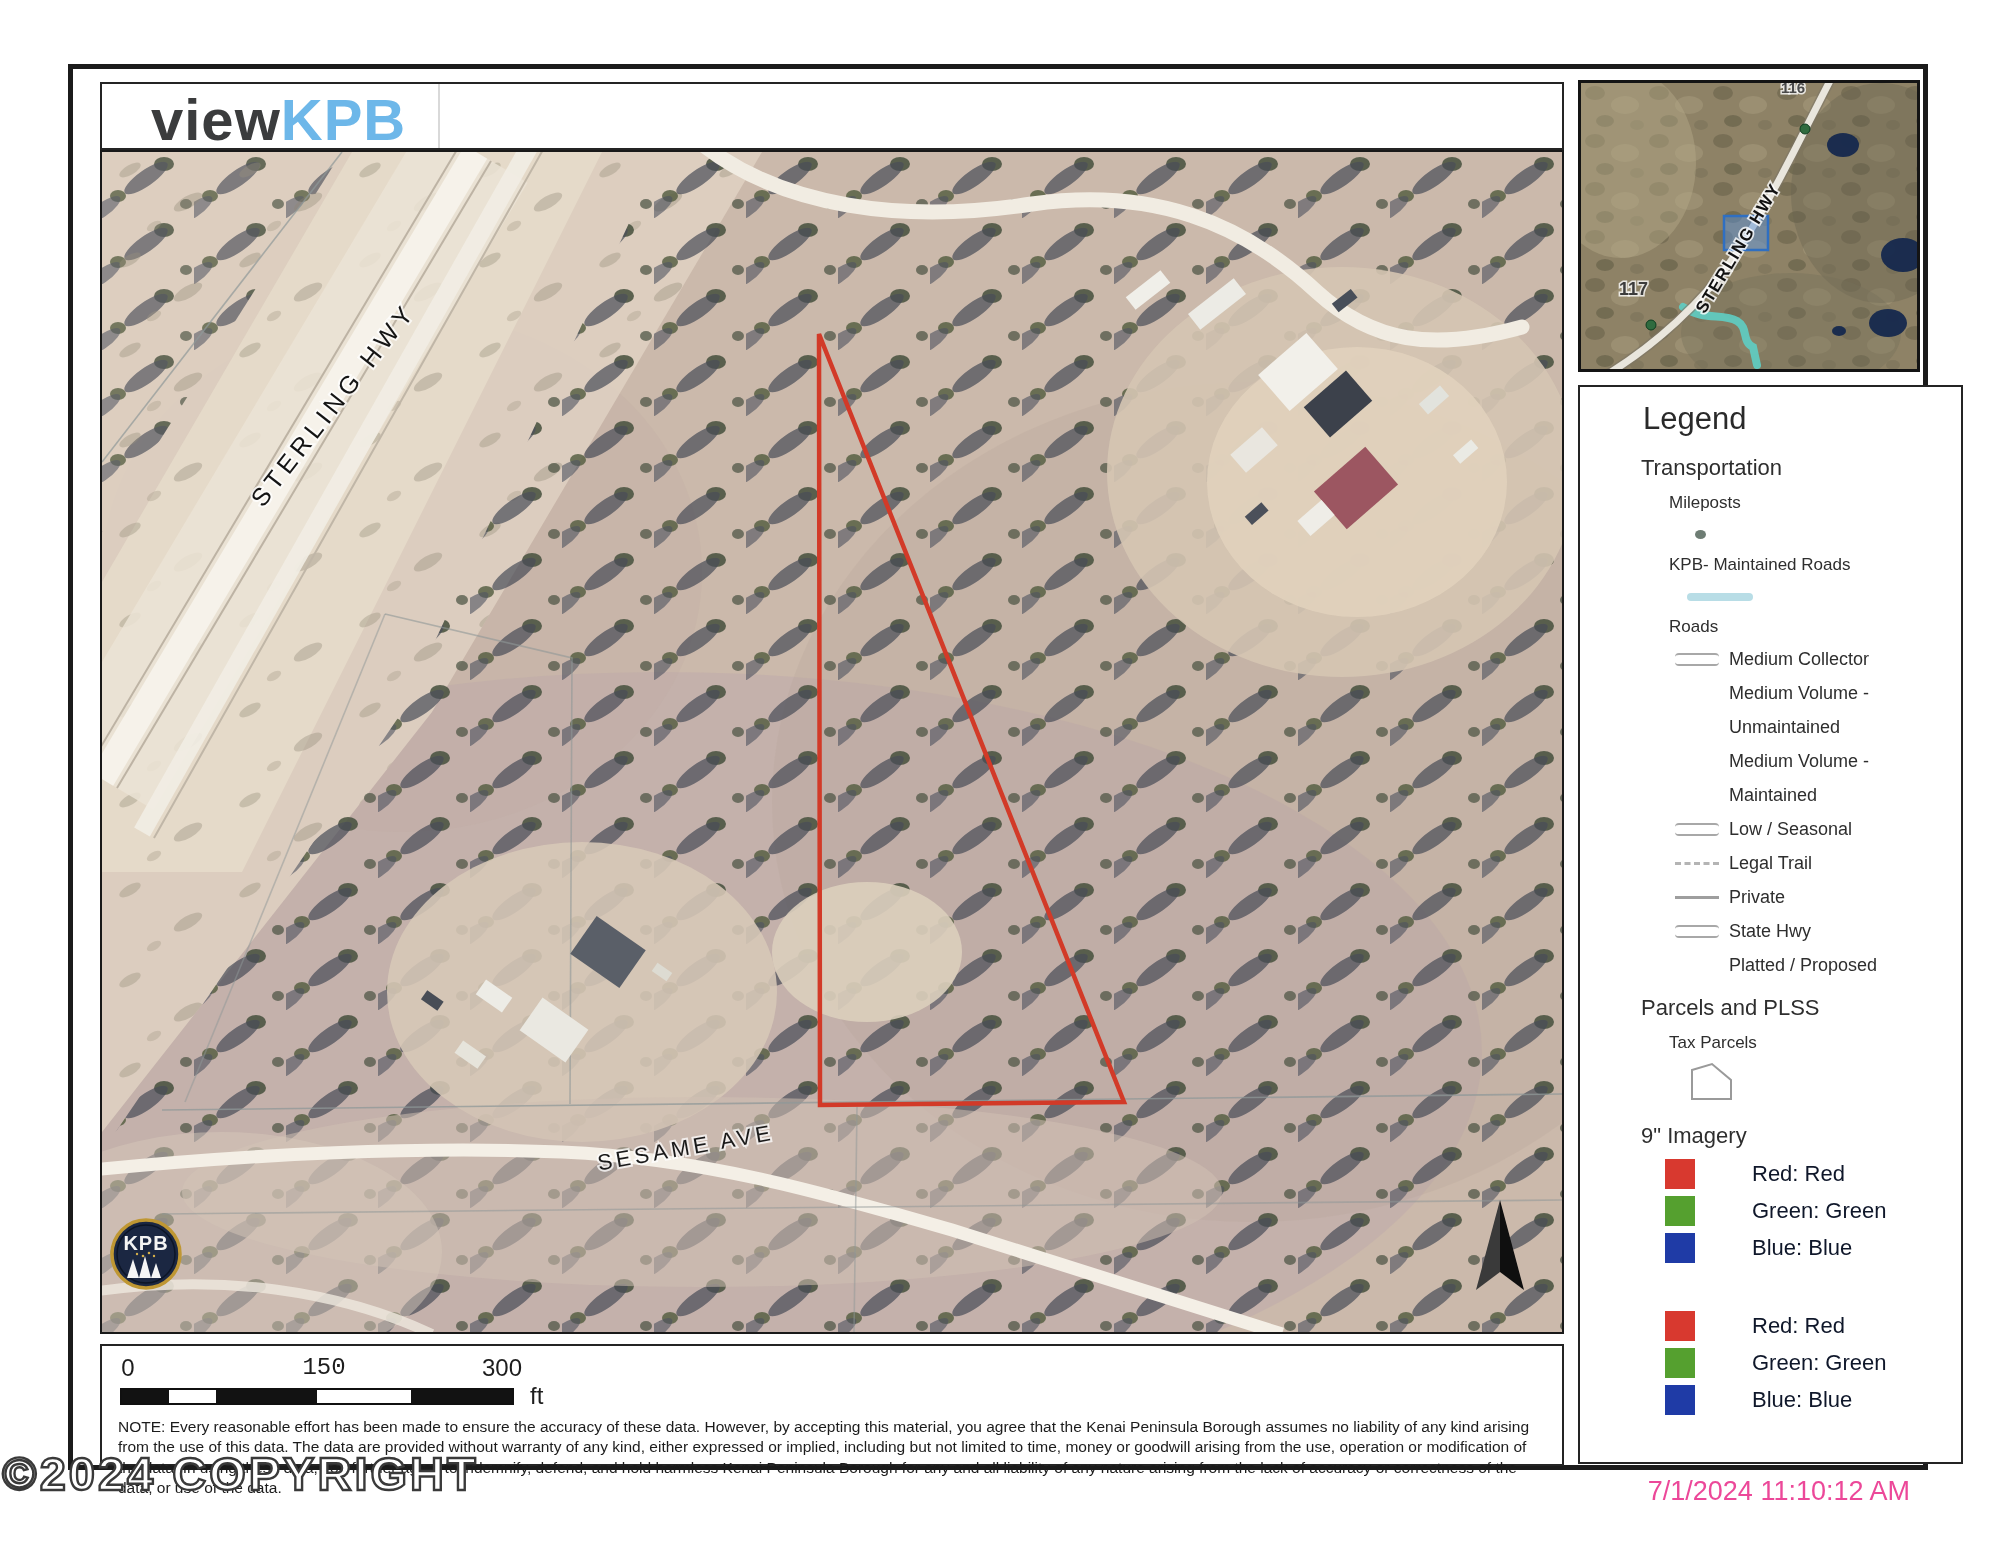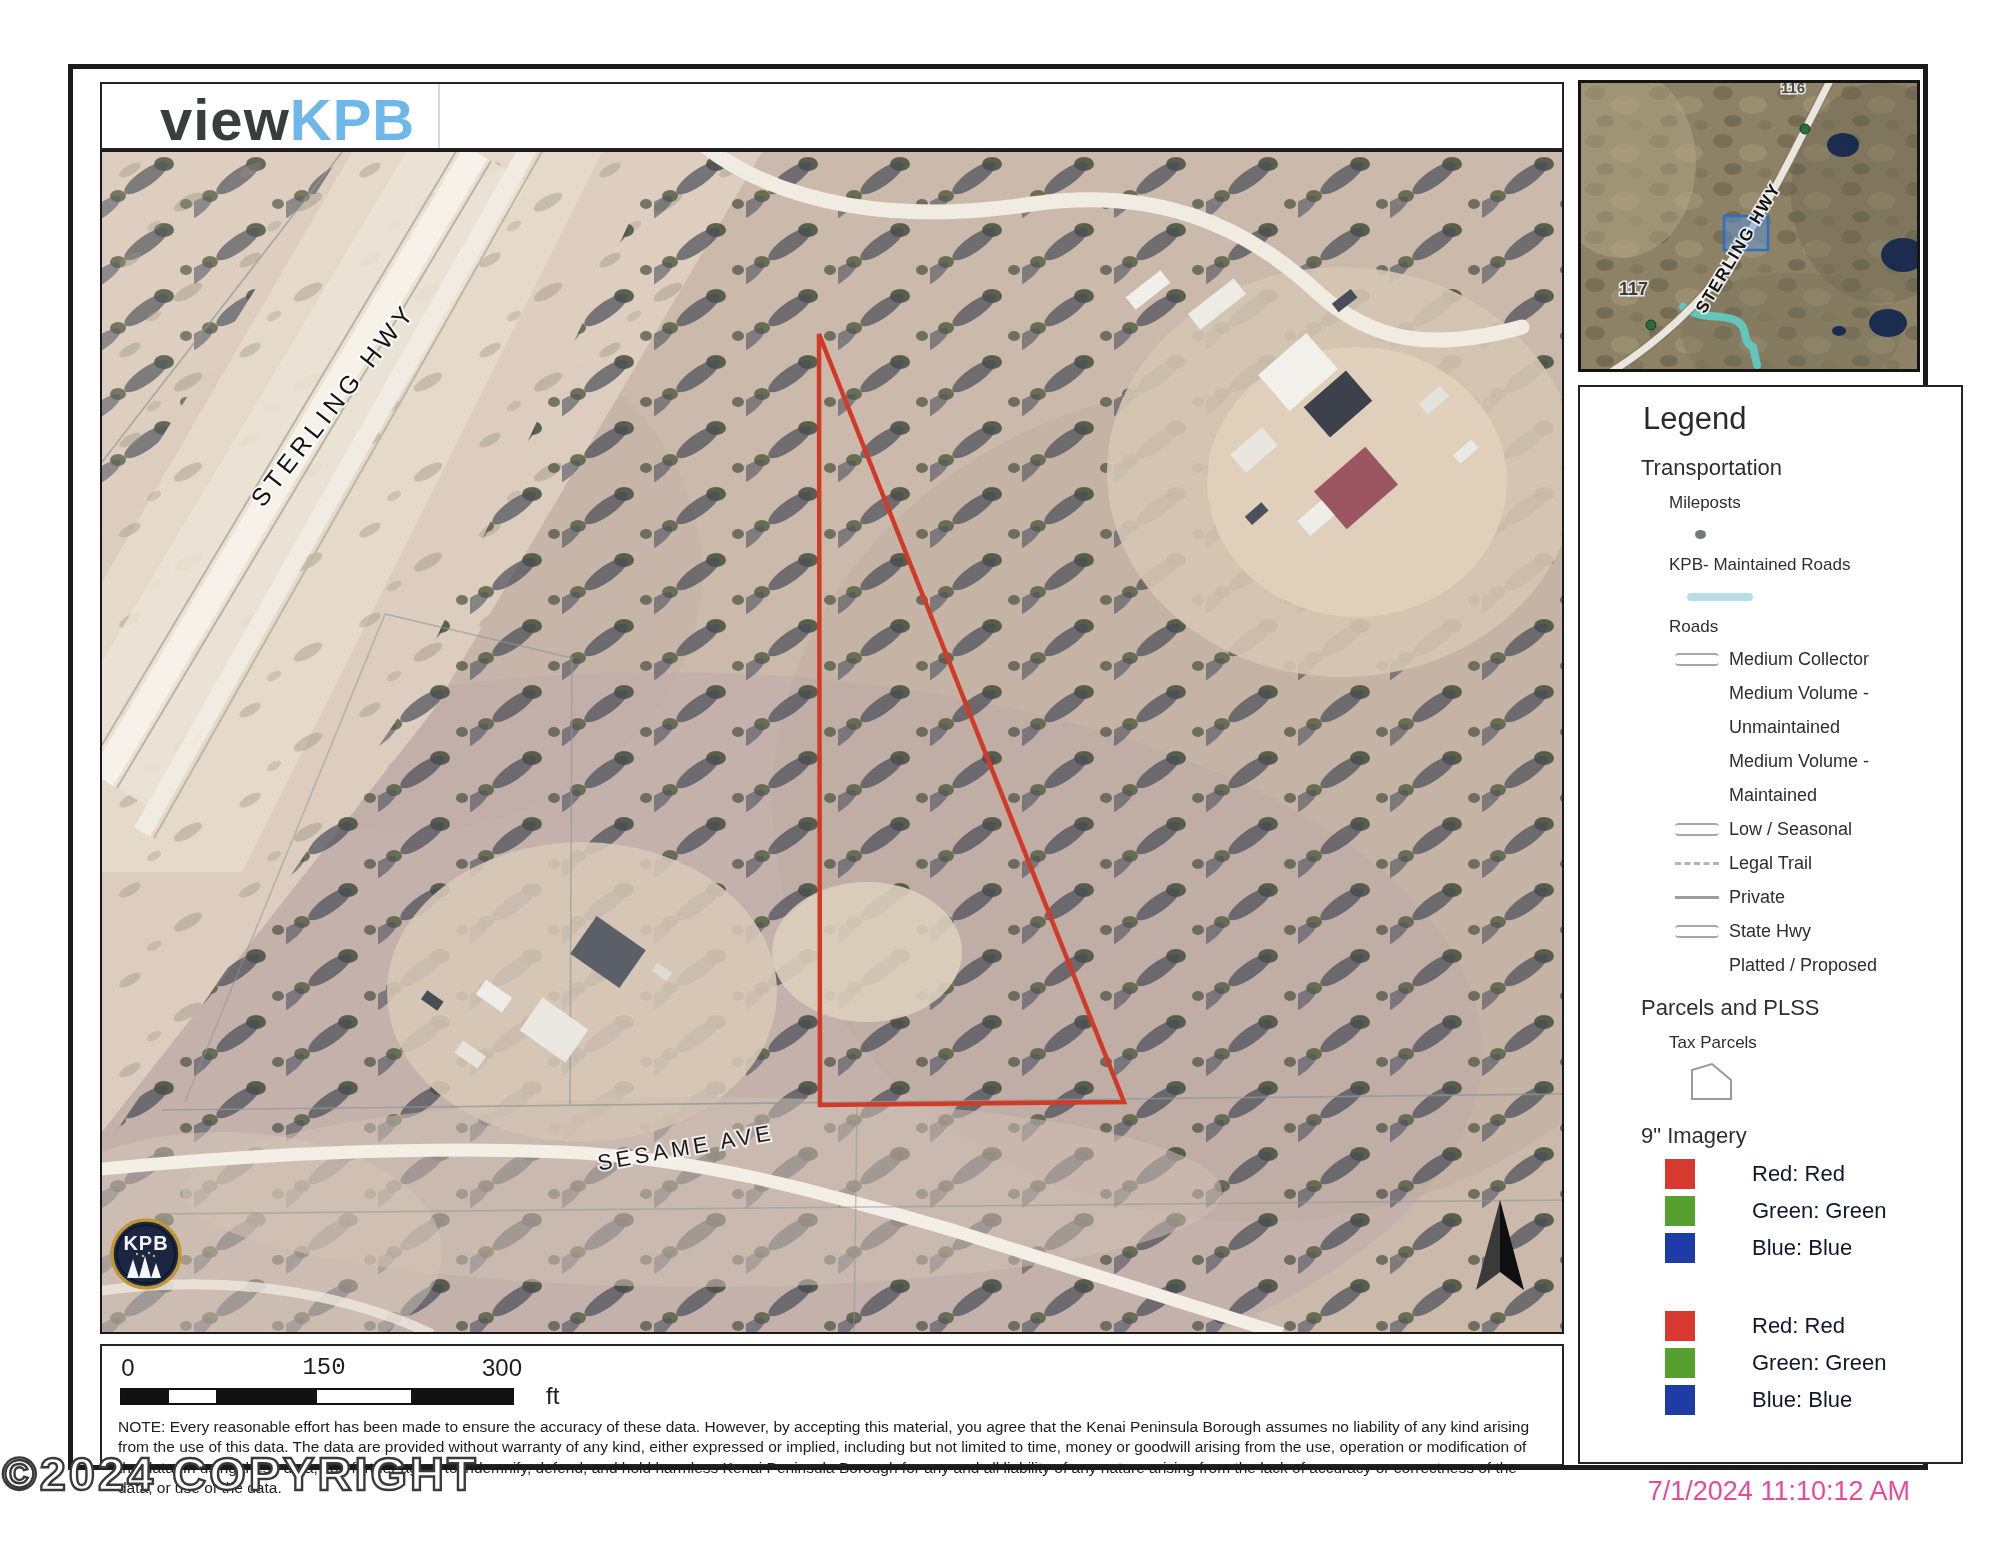--- a/index.html
+++ b/index.html
@@ -3,39 +3,39 @@
 <meta charset="utf-8">
 <style>
   html,body{margin:0;padding:0;background:#ffffff;}
   .page{position:relative;width:2000px;height:1545px;background:#fff;overflow:hidden;
         font-family:"Liberation Sans",sans-serif;color:#1c1c1c;}
   .outer-frame{position:absolute;left:68px;top:64px;width:1850px;height:1396px;
         border:5px solid #1b1b1b;}
   
   .header-box{position:absolute;left:100px;top:82px;width:1460px;height:64px;
         border:2px solid #242424;background:#fff;}
-  .logo{position:absolute;left:58px;top:2px;font-size:58px;font-weight:bold;letter-spacing:1px;}
+  .logo{position:absolute;left:49px;top:2px;font-size:58px;font-weight:bold;letter-spacing:1px;}
   .logo .v{color:#3b3c3d;}
   .logo .k{color:#6db7e9;}
   .header-divider{position:absolute;left:336px;top:0;width:2px;height:100%;background:#d9d9d9;}
   .map-box{position:absolute;left:100px;top:150px;width:1460px;height:1180px;
         border:2px solid #191919;overflow:hidden;background:#cbb9ab;}
   .map-box svg{position:absolute;left:0;top:0;}
   .scale-box{position:absolute;left:100px;top:1344px;width:1460px;height:118px;
         border:2px solid #242424;background:#fff;}
   .scale-numbers{position:relative;height:28px;margin:8px 0 0 0;font-size:24px;color:#1d1d1d;}
   .scale-numbers span{position:absolute;transform:translateX(-50%);}
   .tick0{left:26px;} .tick150{left:222px;font-family:Liberation Mono, monospace;} .tick300{left:400px;}
   .bar-row{display:flex;align-items:center;margin-left:18px;}
   .scale-bar{display:flex;width:390px;height:13px;border:2px solid #101010;}
   .scale-bar .seg{height:100%;}
   .sb1{width:12%;background:#121212;} .sb2{width:12%;background:#ffffff;}
   .sb3{width:26%;background:#121212;} .sb4{width:24%;background:#ffffff;}
   .sb5{width:26%;background:#121212;}
-  .ft-label{margin-left:32px;font-size:24px;color:#1d1d1d;}
+  .ft-label{margin-left:16px;font-size:24px;color:#1d1d1d;}
   .note{margin:7px 18px 0 16px;font-size:15.5px;line-height:1.32;color:#1c1c1c;}
   
   .inset-box{position:absolute;left:1578px;top:80px;width:336px;height:286px;
         border:3px solid #141414;overflow:hidden;background:#8e8266;}
   .legend-box{position:absolute;left:1578px;top:385px;width:336px;height:1075px;
         border:2px solid #242424;background:#fff;overflow:hidden;padding-left:45px;}
   .lg-title{margin:14px 0 18px 18px;font-size:31px;color:#2a2a2a;}
   .lg-group{margin:16px 0 10px 16px;font-size:22px;color:#2e2e2e;}
   .lg-sub{margin:12px 0 8px 44px;font-size:17px;color:#2e2e2e;}
   .lg-symrow{margin:12px 0 12px 70px;}

